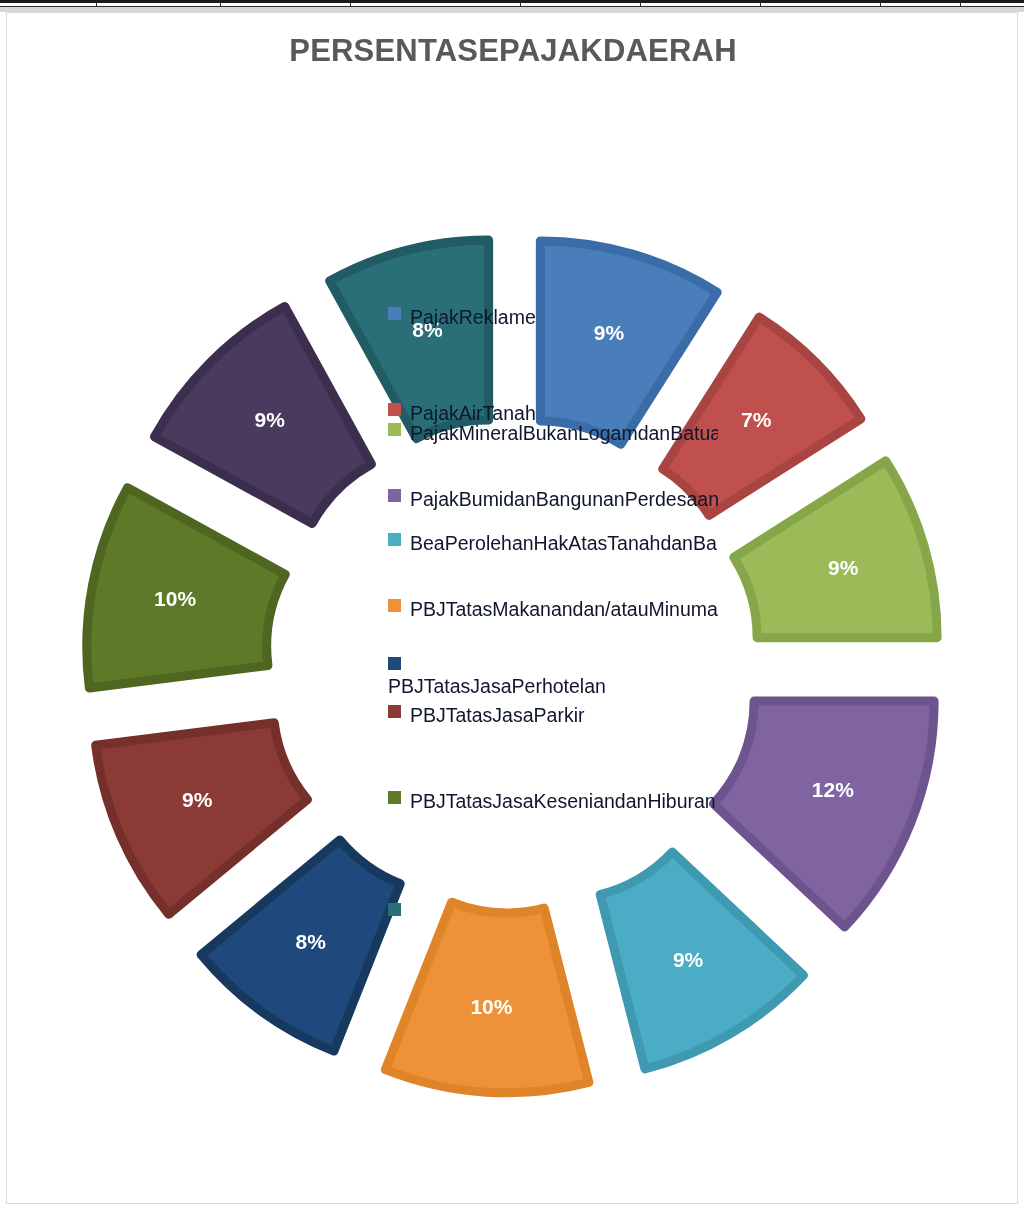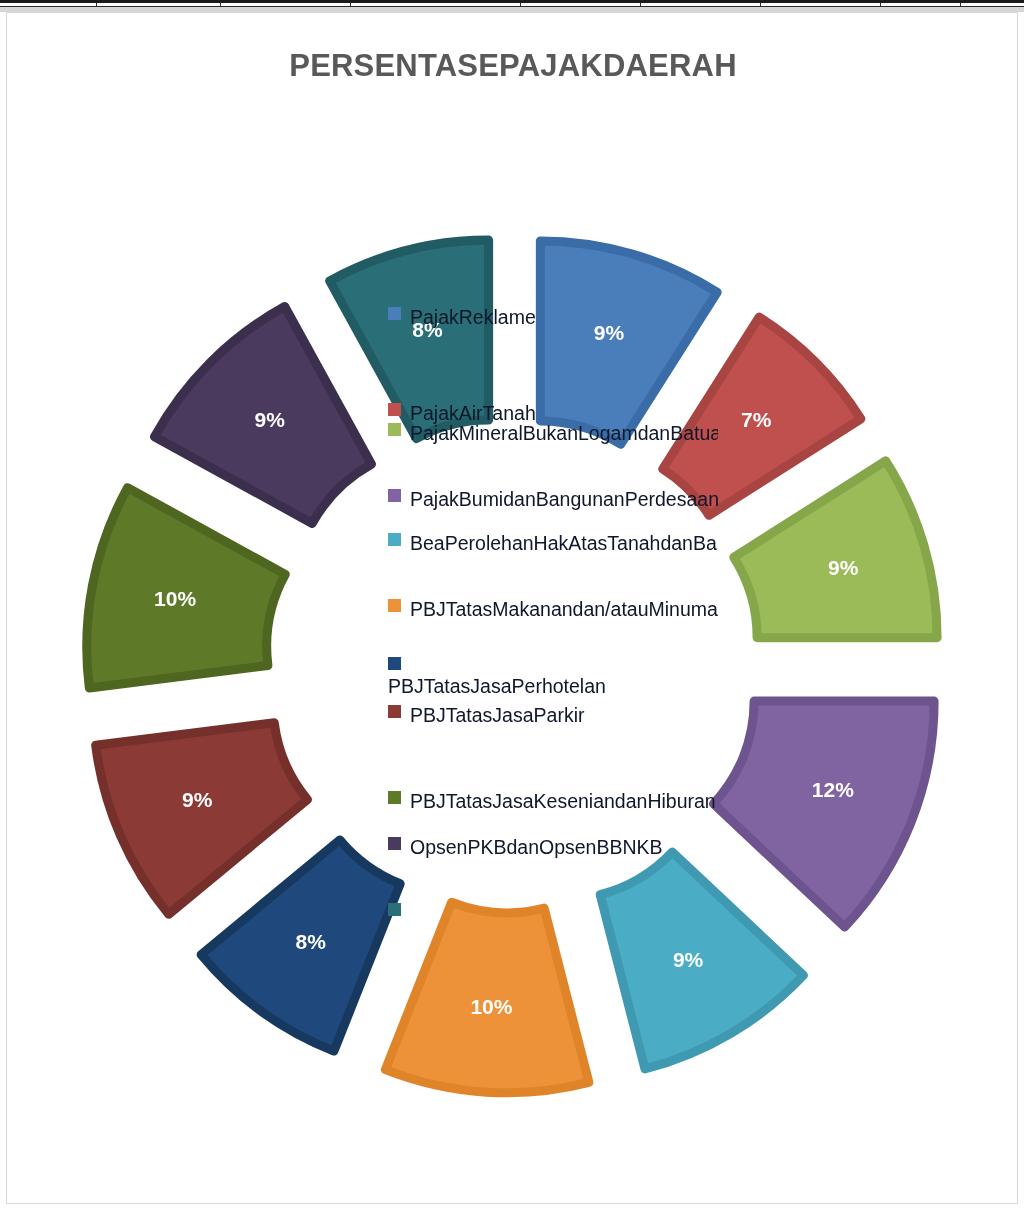--- a/index.html
+++ b/index.html
@@ -48,21 +48,21 @@
     width: 1012px;
     height: 1192px;
     background: #ffffff;
     border: 1px solid #d9d9d9;
     box-sizing: border-box;
     overflow: hidden;
   }
 
   #chart-title {
     position: absolute;
-    top: 35px;
+    top: 20px;
     left: 0;
     width: 1012px;
     text-align: center;
     font-size: 31px;
     font-weight: bold;
     letter-spacing: 0.2px;
     color: #595959;
     font-family: "Liberation Sans", sans-serif;
   }
 
@@ -194,23 +194,19 @@
         <span class="legend-text">PBJTatasJasaPerhotelan</span>
       </div>
       <div class="legend-item" style="top: 398px;">
         <span class="legend-swatch" style="background: rgb(140, 58, 54);"></span>
         <span class="legend-text">PBJTatasJasaParkir</span>
       </div>
       <div class="legend-item" style="top: 484px; text-align: right;">
         <span class="legend-swatch" style="background: rgb(94, 122, 40);"></span>
         <span class="legend-text">PBJTatasJasaKeseniandanHiburan</span>
       </div>
-      <div class="legend-item" style="top: 530px;">
-        <span class="legend-swatch" style="background: rgb(74, 58, 94);"></span>
-        <span class="legend-text">OpsenPKBdanOpsenBBNKB</span>
-      </div>
       <div class="legend-item" style="top: 596px;">
         <span class="legend-swatch" style="background: rgb(42, 110, 120);"></span>
         <span class="legend-text"></span>
       </div>
     </div>
 
 </div>
 
 </body></html>

